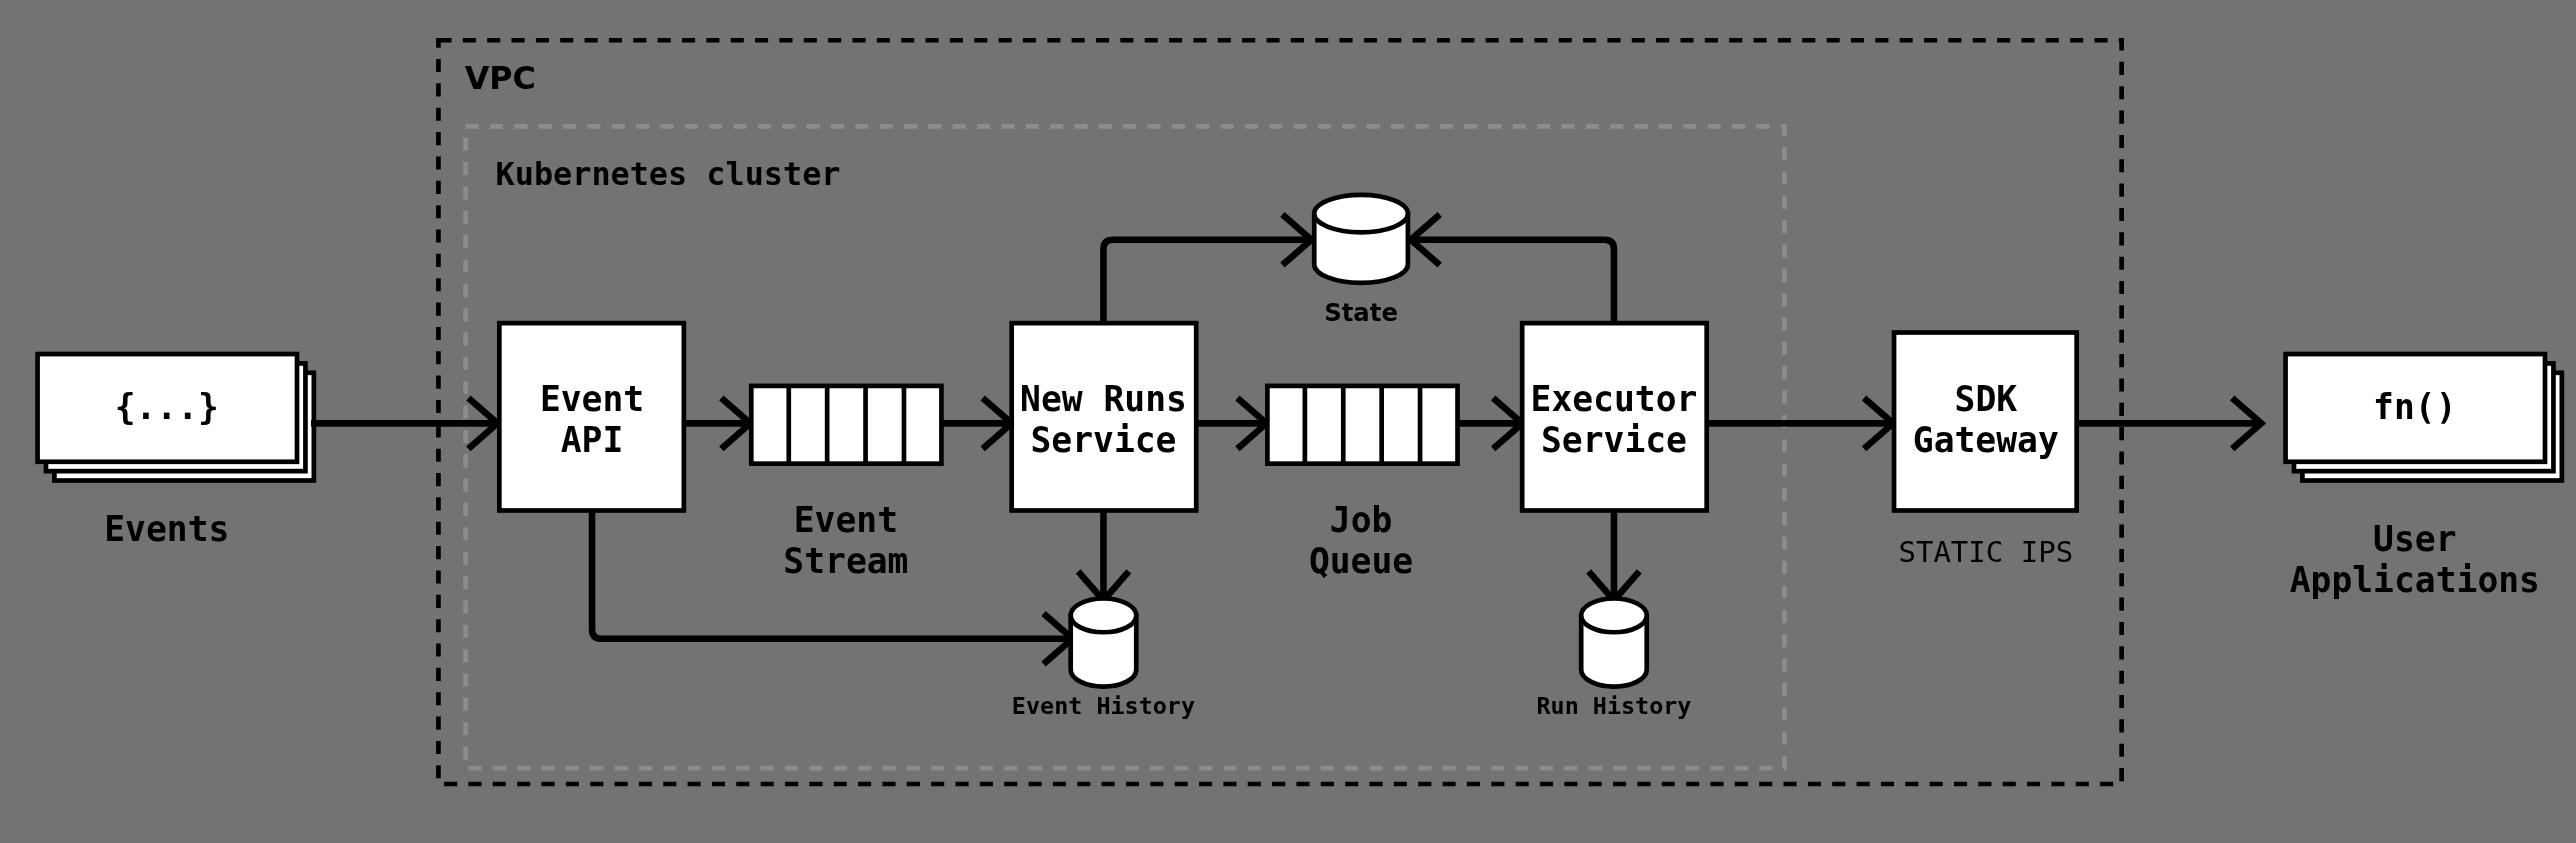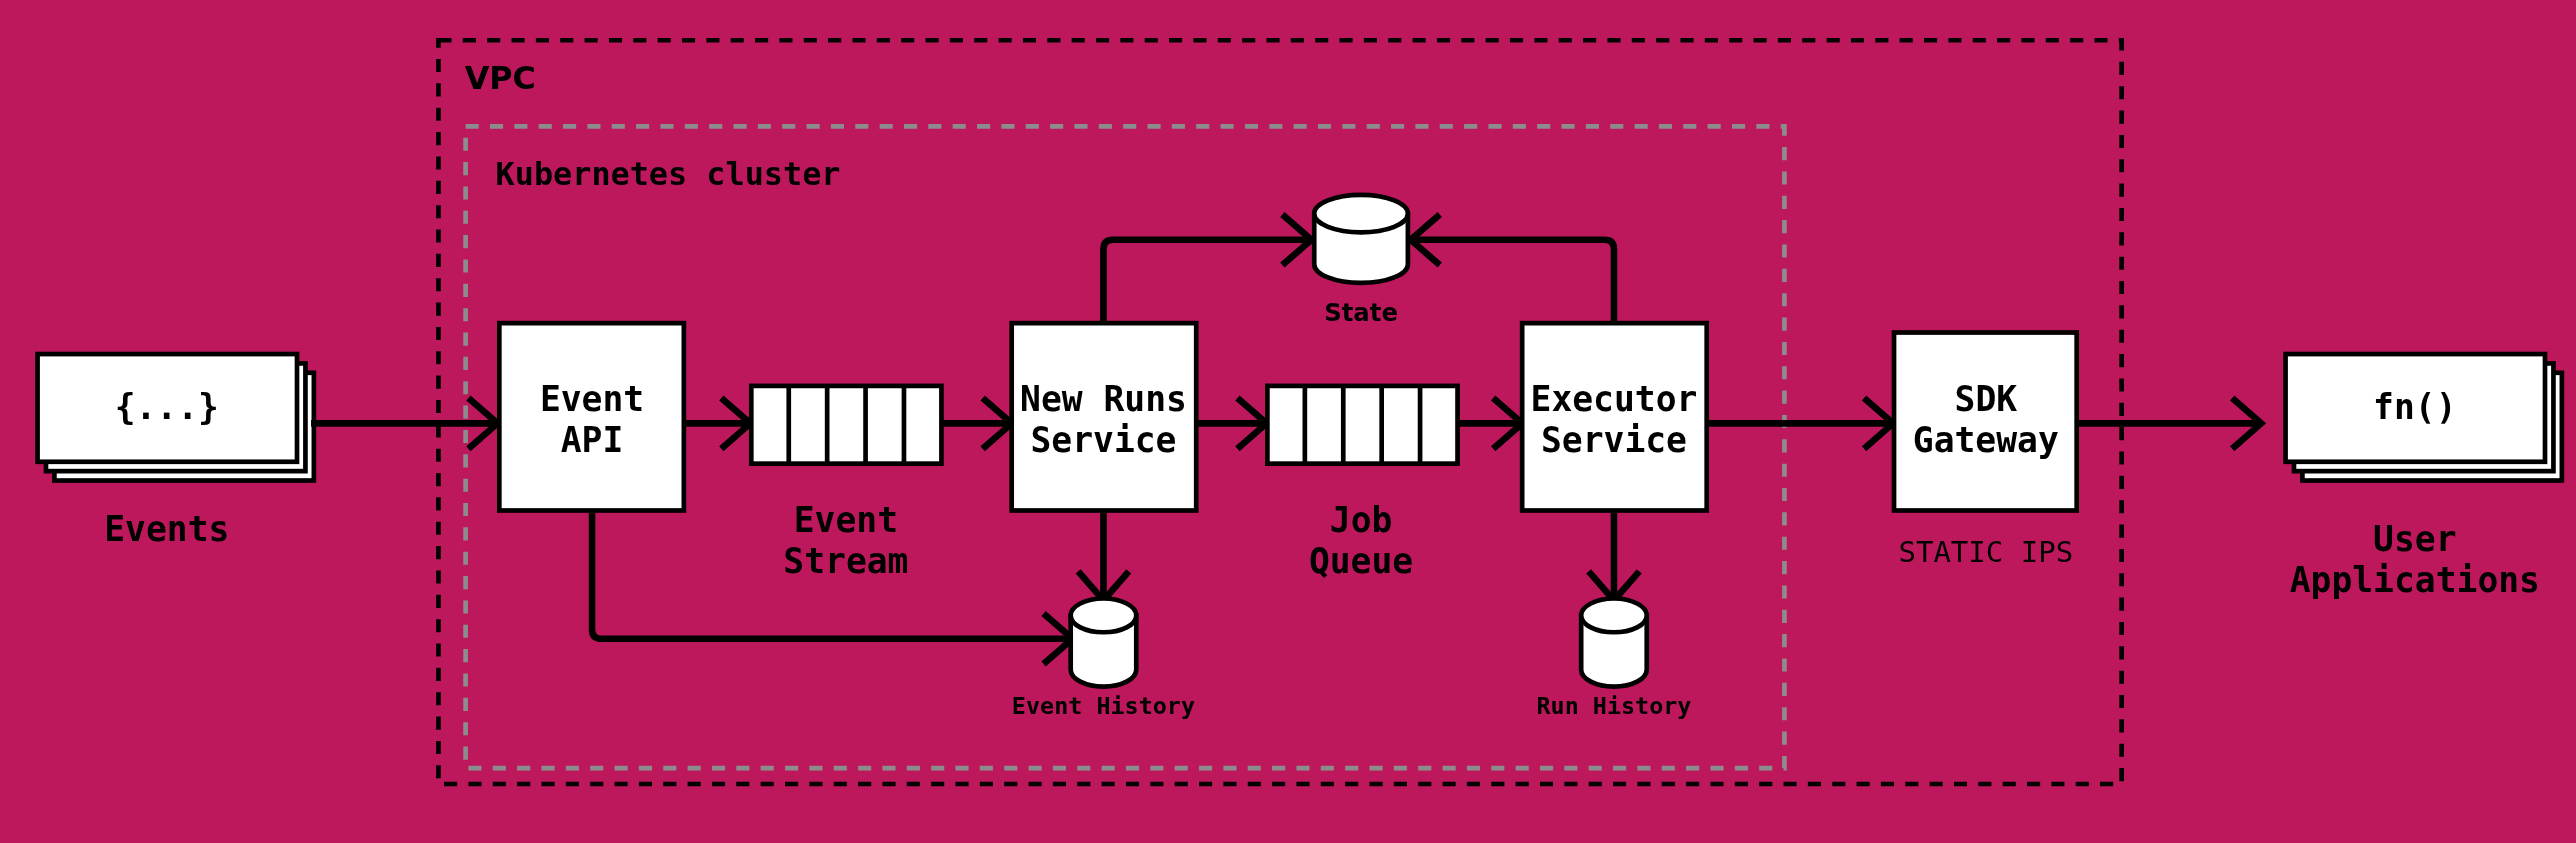--- a/index.html
+++ b/index.html
@@ -7,21 +7,21 @@
     padding: 0;
     background: #ffffff;
   }
   body {
     font-family: "DejaVu Sans Mono", monospace;
   }
   #canvas {
     position: relative;
     width: 2576px;
     height: 843px;
-    background: #be185d;
+    background: #737373;
     overflow: hidden;
   }
   svg.diagram {
     position: absolute;
     top: 0;
     left: 0;
     width: 2576px;
     height: 843px;
   }
   .shape-stroke {

